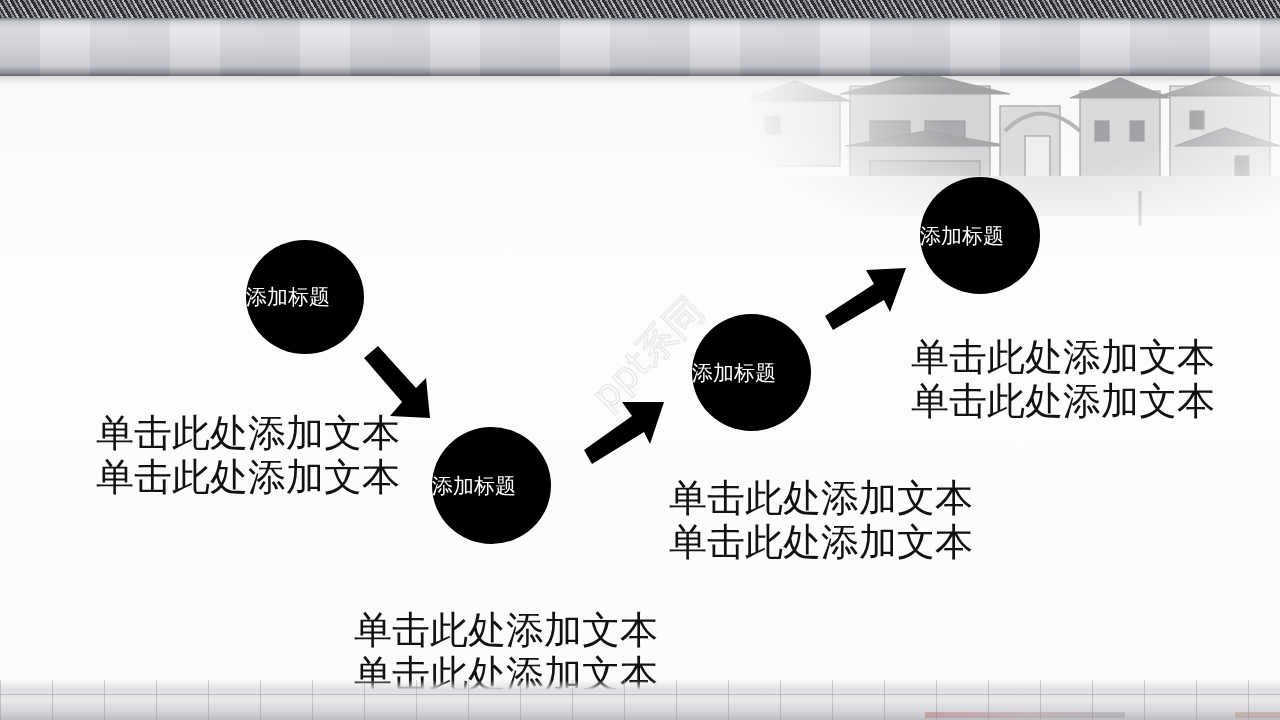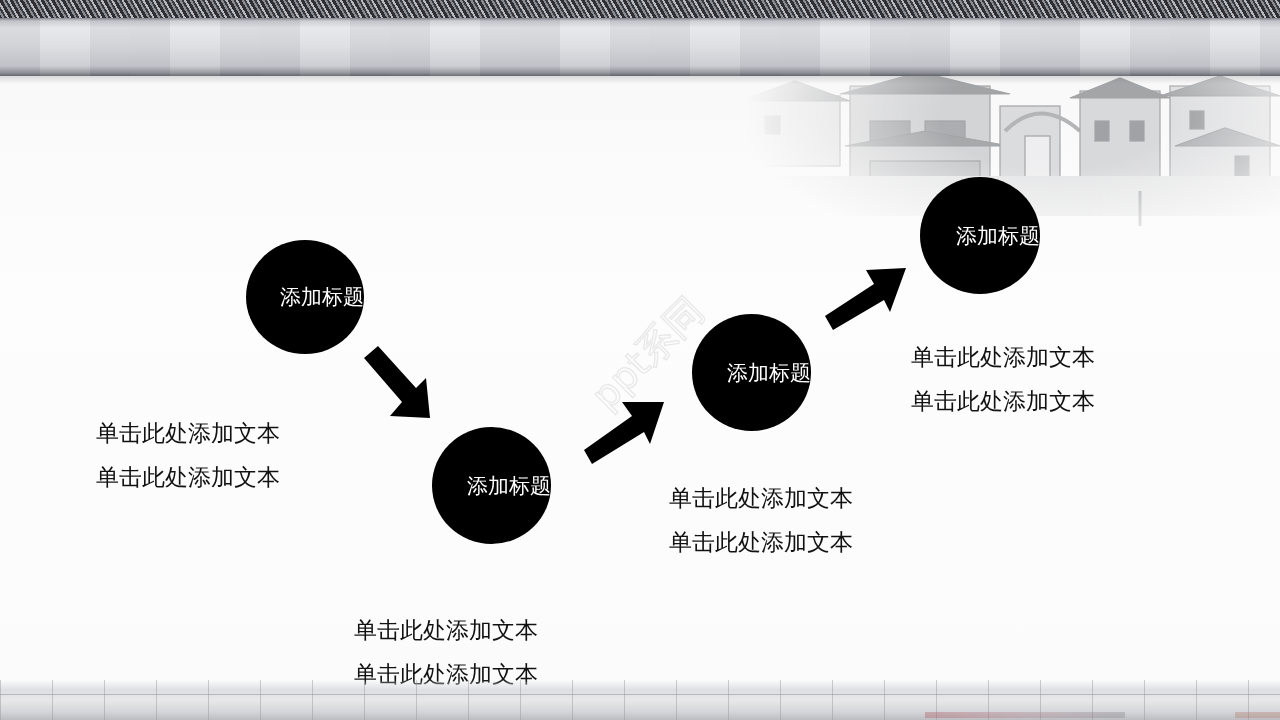--- a/index.html
+++ b/index.html
@@ -46,30 +46,30 @@
   .village {
     position: absolute; left: 720px; top: 76px; width: 560px; height: 200px;
     -webkit-mask-image: radial-gradient(ellipse 70% 90% at 60% 20%, #000 30%, transparent 80%);
     mask-image: radial-gradient(ellipse 70% 90% at 60% 20%, #000 30%, transparent 80%);
     opacity: 0.55;
   }
 
   
   .node {
     position: absolute; border-radius: 50%; background: #000;
-    display: flex; align-items: center; justify-content: flex-end;
+    display: flex; align-items: center; justify-content: flex-start;
   }
   .node-label {
     color: #ffffff; font-size: 21px; letter-spacing: 0px;
     font-family: "DejaVu Serif", "Liberation Serif", serif;
     white-space: nowrap;
   }
 
   .desc {
-    position: absolute; color: #111; font-size: 23px; line-height: 44px;
+    position: absolute; color: #111; font-size: 38px; line-height: 44px;
     font-family: "DejaVu Serif", "Liberation Serif", serif;
     white-space: nowrap;
   }
   .desc span { display: block; }
 
   .arrow { position: absolute; }
 
   .watermark {
     position: absolute; left: 570px; top: 290px; width: 160px; height: 130px;
     opacity: 0.5;

